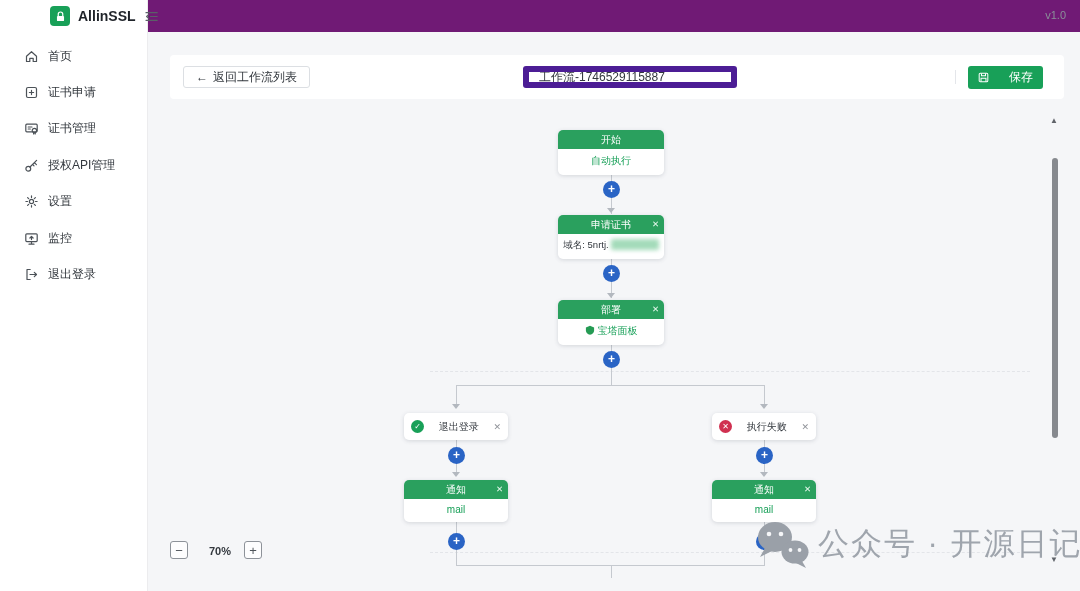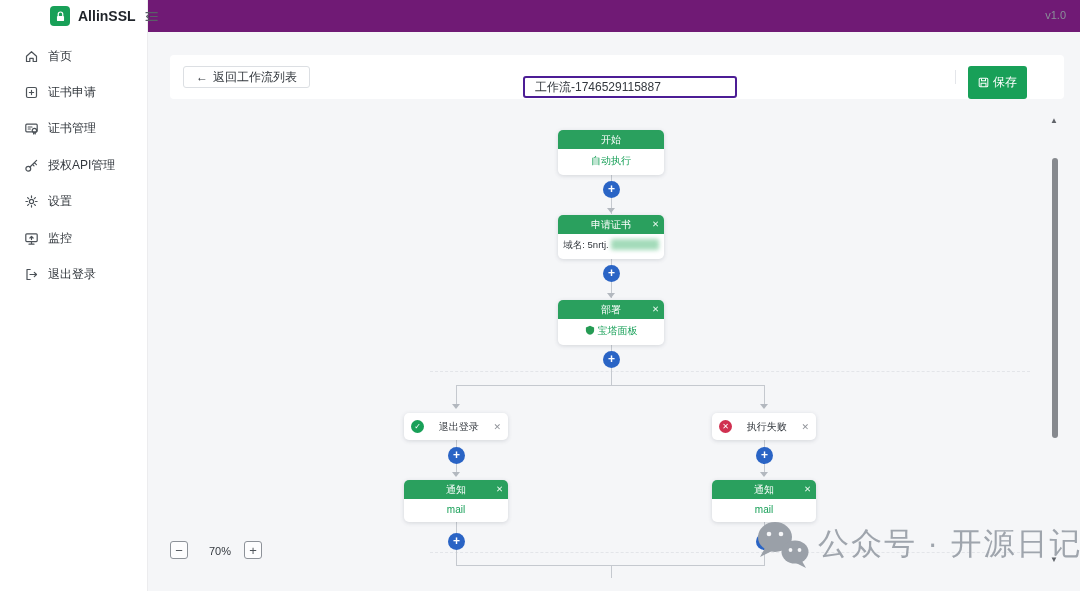--- a/index.html
+++ b/index.html
@@ -19,23 +19,23 @@
   .icn { width:15px; height:15px; stroke:#4c5258; fill:none; stroke-width:1.2; stroke-linecap:round; stroke-linejoin:round; }
 
   
   .topbar { position:absolute; left:148px; top:0; width:932px; height:32px; background:#701a75; }
   .version { position:absolute; right:14px; top:9px; font-size:11px; color:#8a9099; }
 
   
   .main-bg { position:absolute; left:148px; top:32px; width:932px; height:559px; background:#f5f6f8; }
   .toolbar-card { position:absolute; left:170px; top:55px; width:894px; height:44px; background:#fff; border-radius:4px; }
   .back-btn { position:absolute; left:183px; top:66px; height:22px; padding:0 12px; background:#fff; border:1px solid #dcdfe3; border-radius:3px; font-size:12px; color:#33383e; display:flex; align-items:center; gap:5px; cursor:pointer; font-family:inherit; }
-  .wf-input { position:absolute; left:523px; top:76px; width:214px; height:22px; border:2px solid #4c1d95; border-radius:3px; font-size:12px; color:#33383e; padding:0 10px; font-family:inherit; outline:none; background:#fff; }
+  .wf-input { position:absolute; left:523px; top:66px; width:214px; height:22px; border:6px solid #4c1d95; border-radius:3px; font-size:12px; color:#33383e; padding:0 10px; font-family:inherit; outline:none; background:#fff; }
   .tb-divider { position:absolute; left:955px; top:70px; width:1px; height:14px; background:#e4e6ea; }
-  .save-btn { position:absolute; left:968px; top:66px; height:33px; padding:0 10px; background:#18a058; color:#fff; border:none; border-radius:3px; font-size:12px; display:flex; align-items:center; gap:4px; cursor:pointer; font-family:inherit; }
+  .save-btn { position:absolute; left:968px; top:66px; height:23px; padding:0 10px; background:#18a058; color:#fff; border:none; border-radius:3px; font-size:12px; display:flex; align-items:center; gap:20px; cursor:pointer; font-family:inherit; }
 
   
   .vl { position:absolute; width:1px; background:#c5c9cf; }
   .hl { position:absolute; height:1px; background:#c5c9cf; }
   .dash { position:absolute; height:0; border-top:1px dashed #e3e5e9; }
   .ah { position:absolute; width:0; height:0; border-left:4px solid transparent; border-right:4px solid transparent; border-top:5px solid #b3b8bf; }
   .plus { position:absolute; width:17px; height:17px; border-radius:50%; background:#2a64c5; color:#fff; border:none; font-size:12px; font-weight:bold; line-height:15px; text-align:center; cursor:pointer; padding:0; z-index:3; font-family:inherit; }
 
   .fnode { position:absolute; width:106px; background:#fff; border-radius:5px; box-shadow:0 1px 4px rgba(60,70,90,.18); z-index:2; cursor:pointer; }
   .fhdr { background:#2aa05e; color:#fff; font-size:10px; height:19px; line-height:19px; text-align:center; border-radius:5px 5px 0 0; position:relative; }
@@ -46,21 +46,21 @@
 
   .bcard { position:absolute; width:104px; height:27px; background:#fff; border-radius:5px; box-shadow:0 1px 4px rgba(60,70,90,.18); display:flex; align-items:center; padding:0 7px; z-index:2; cursor:pointer; }
   .sicon { width:13px; height:13px; border-radius:50%; color:#fff; font-size:8px; line-height:13px; text-align:center; flex:0 0 auto; }
   .sicon.ok { background:#18a058; }
   .sicon.err { background:#d03050; }
   .blabel { flex:1; text-align:center; font-size:10px; color:#33383e; }
   .bclose { color:#909399; font-size:9px; cursor:pointer; background:none; border:none; padding:0; font-family:inherit; }
 
   
   .zoom-btn { position:absolute; width:18px; height:18px; background:#fdfdfe; border:1px solid #8d9299; border-radius:3px; font-size:13px; line-height:15px; text-align:center; color:#4c5258; cursor:pointer; padding:0; font-family:inherit; }
-  .zoom-label { position:absolute; left:198px; top:545px; width:44px; text-align:center; font-size:11px; color:#33383e; }
+  .zoom-label { position:absolute; left:198px; top:545px; width:44px; text-align:center; font-size:11px; color:#33383e;font-weight:bold; }
 
   
   .sb-thumb { position:absolute; left:1052px; top:158px; width:6px; height:280px; background:#86898e; border-radius:3px; cursor:pointer; z-index:4; }
   .sb-arrow { position:absolute; left:1050px; font-size:8px; color:#60646a; cursor:pointer; z-index:4; }
 
   
   .watermark { position:absolute; left:752px; top:515px; display:flex; align-items:center; z-index:6; pointer-events:none; }
   .wm-text { font-size:31px; color:#9ba1a9; letter-spacing:2px; opacity:.95; margin-left:4px; white-space:nowrap; }
 </style>
 </head>

